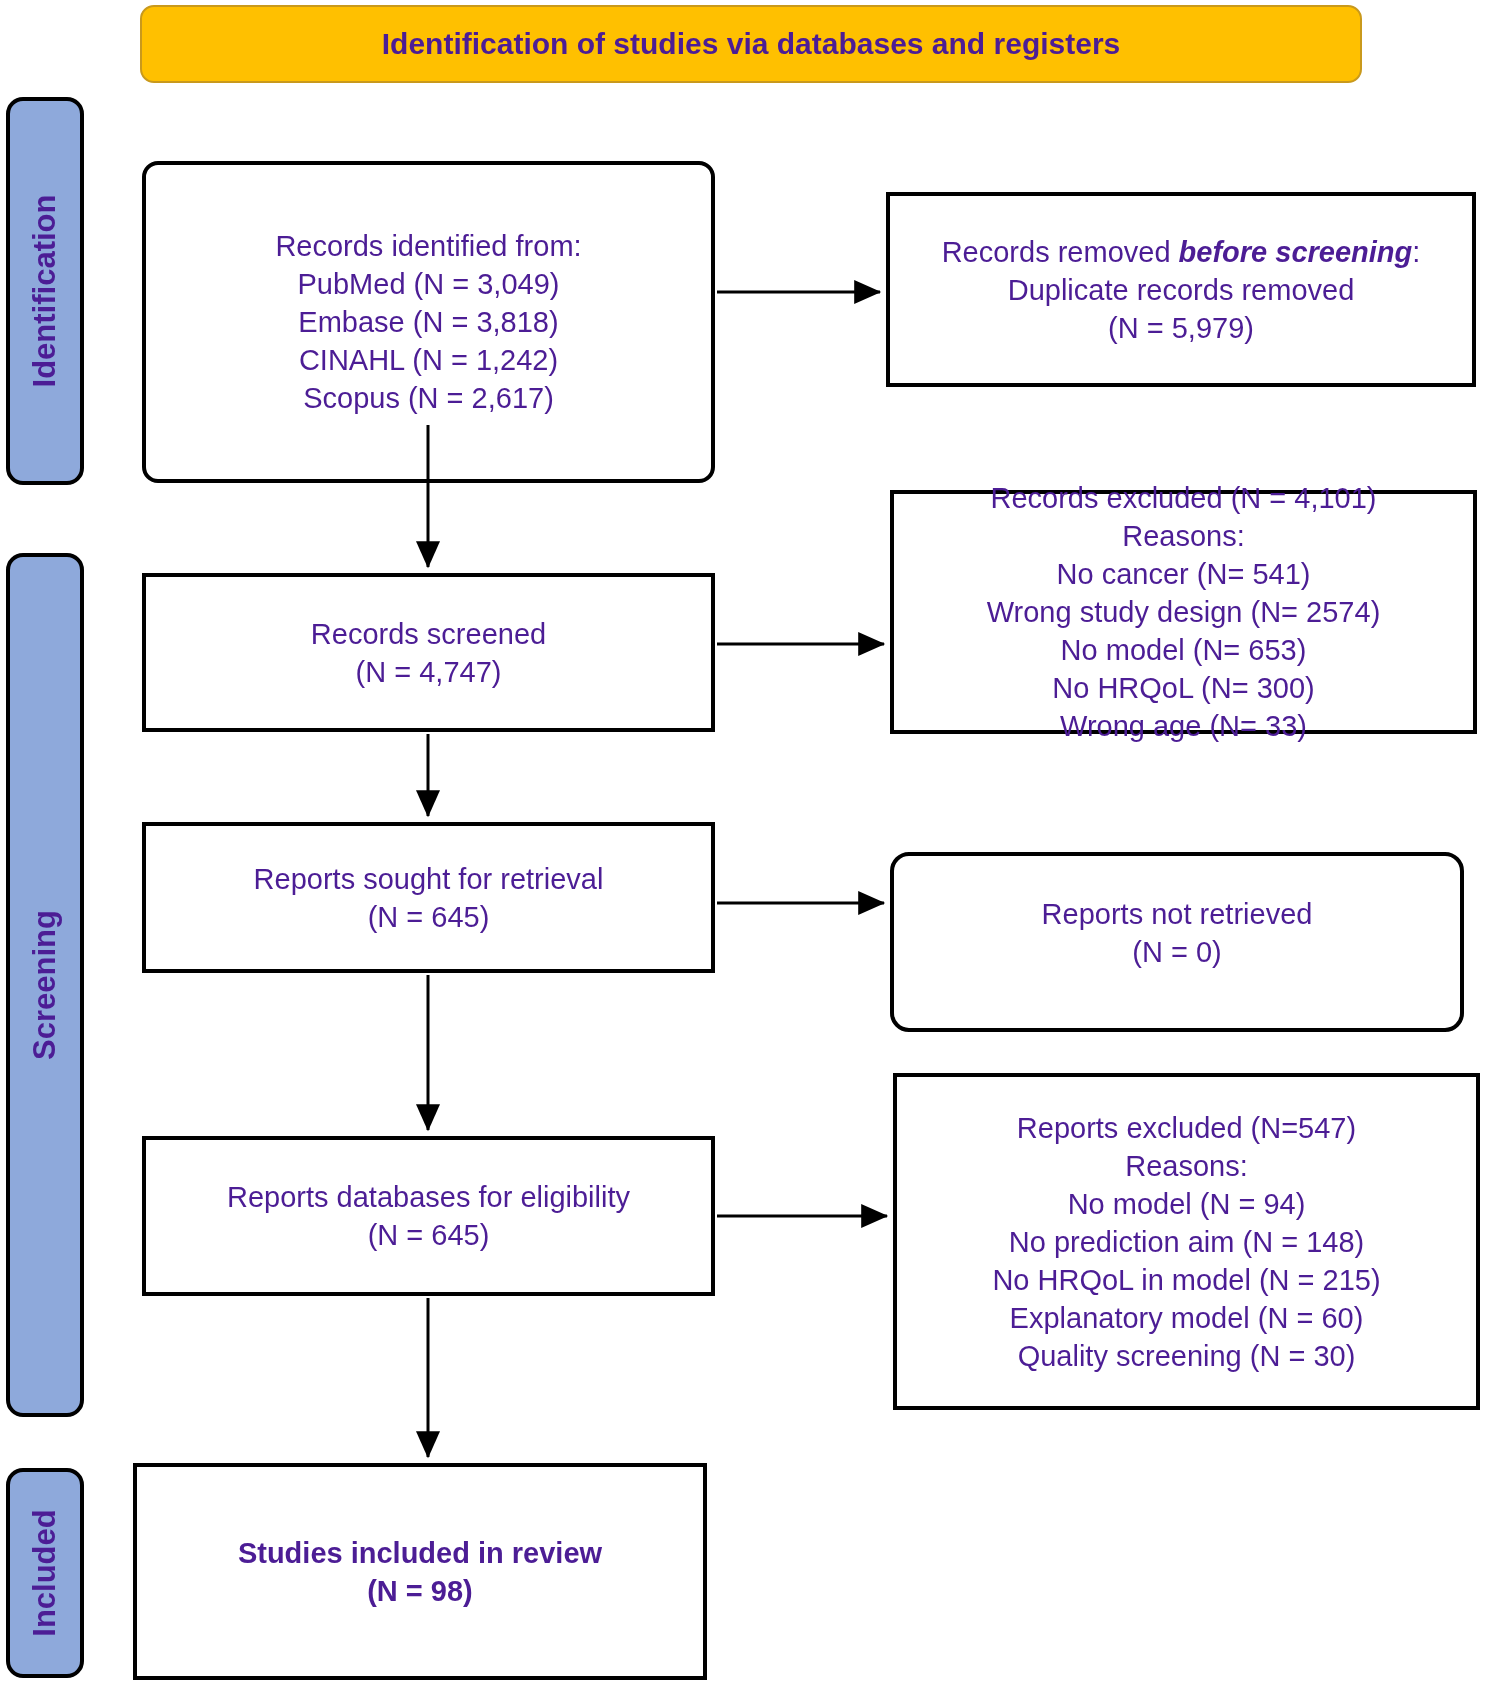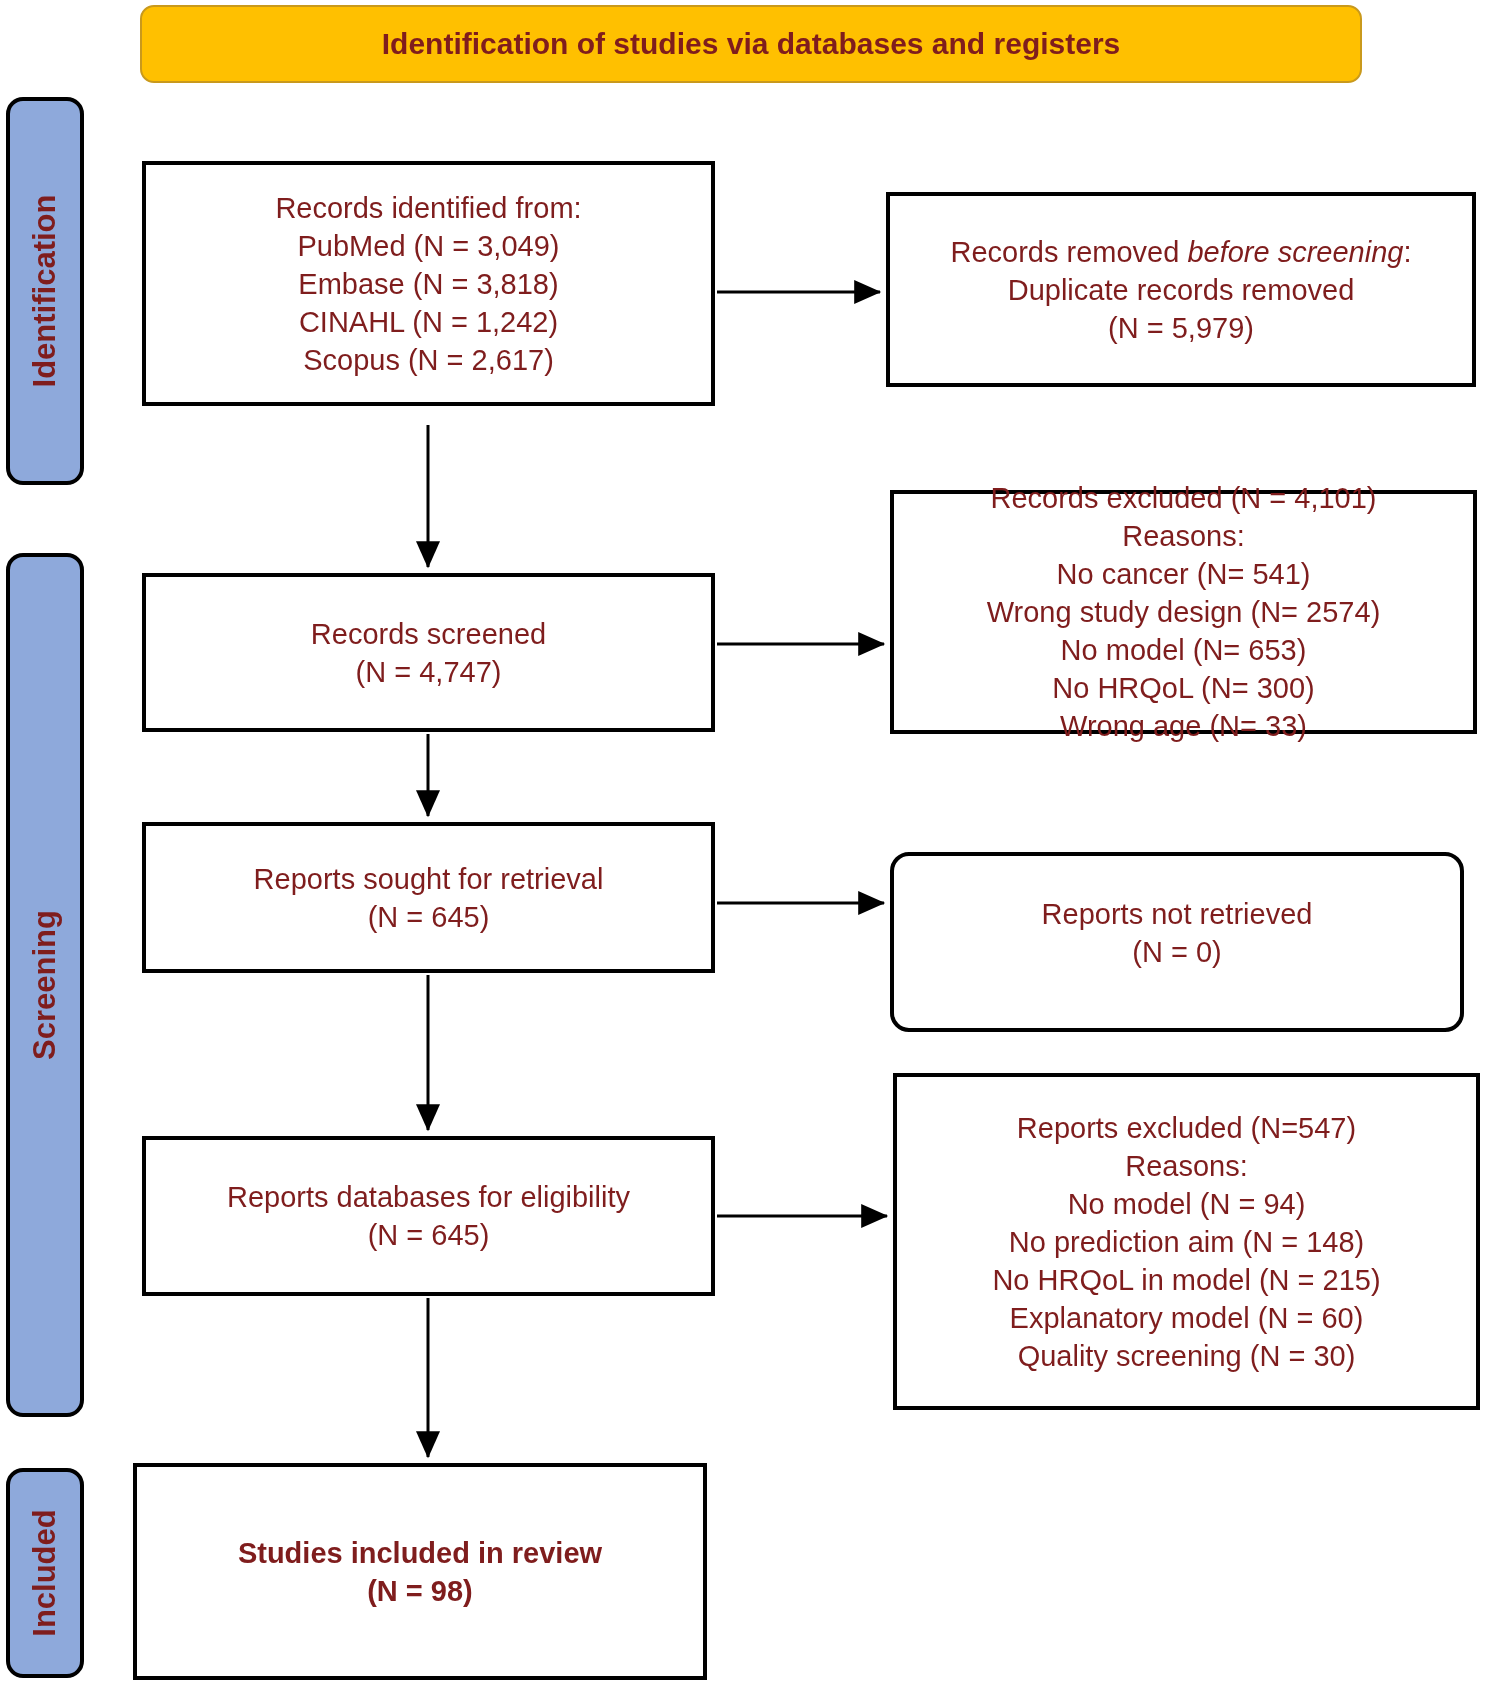--- a/index.html
+++ b/index.html
@@ -6,21 +6,21 @@
     --banner:#FFC000;
     --banner-border:#c9991c;
     --sidebar:#8EA9DB;
   }
   html,body{margin:0;padding:0;background:#ffffff;}
   #canvas{
     position:relative;
     width:1500px;height:1685px;
     background:#ffffff;
     font-family:"Liberation Sans","DejaVu Sans",sans-serif;
-    color:#7f1d1d;
+    color:#4c1d95;
   }
   .banner{
     position:absolute;left:140px;top:5px;width:1222px;height:78px;
     background:var(--banner);
     border:2px solid var(--banner-border);
     border-radius:14px;
     display:flex;align-items:center;justify-content:center;
     font-size:30px;font-weight:bold;
     box-sizing:border-box;
   }
@@ -42,30 +42,30 @@
   #bar-included{top:1468px;height:210px;}
   .flow-box{
     position:absolute;
     background:#fff;
     border:4px solid #000;
     box-sizing:border-box;
     display:flex;flex-direction:column;align-items:center;justify-content:center;
     text-align:center;
     font-size:29px;line-height:38px;
   }
-  #box-identified{left:142px;top:161px;width:573px;height:245px;}
+  #box-identified{left:142px;top:161px;width:573px;height:322px;border-radius:16px;}
   #box-screened{left:142px;top:573px;width:573px;height:159px;}
   #box-sought{left:142px;top:822px;width:573px;height:151px;}
   #box-assessed{left:142px;top:1136px;width:573px;height:160px;}
   #box-included{left:133px;top:1463px;width:574px;height:217px;font-weight:bold;}
   #box-removed{left:886px;top:192px;width:590px;height:195px;}
   #box-rec-excluded{left:890px;top:490px;width:587px;height:244px;}
   #box-not-retrieved{left:890px;top:852px;width:574px;height:180px;padding-bottom:18px;border-radius:19px;}
   #box-rep-excluded{left:893px;top:1073px;width:587px;height:337px;}
-  .flow-box em{font-style:italic;}
+  .flow-box em{font-style:italic;font-weight:bold;}
   #arrows{position:absolute;left:0;top:0;width:1500px;height:1685px;pointer-events:none;}
 </style>
 </head>
 <body>
 
 <div id="canvas">
 
   <div class="banner">
     <span>Identification of studies via databases and registers</span>
   </div>

